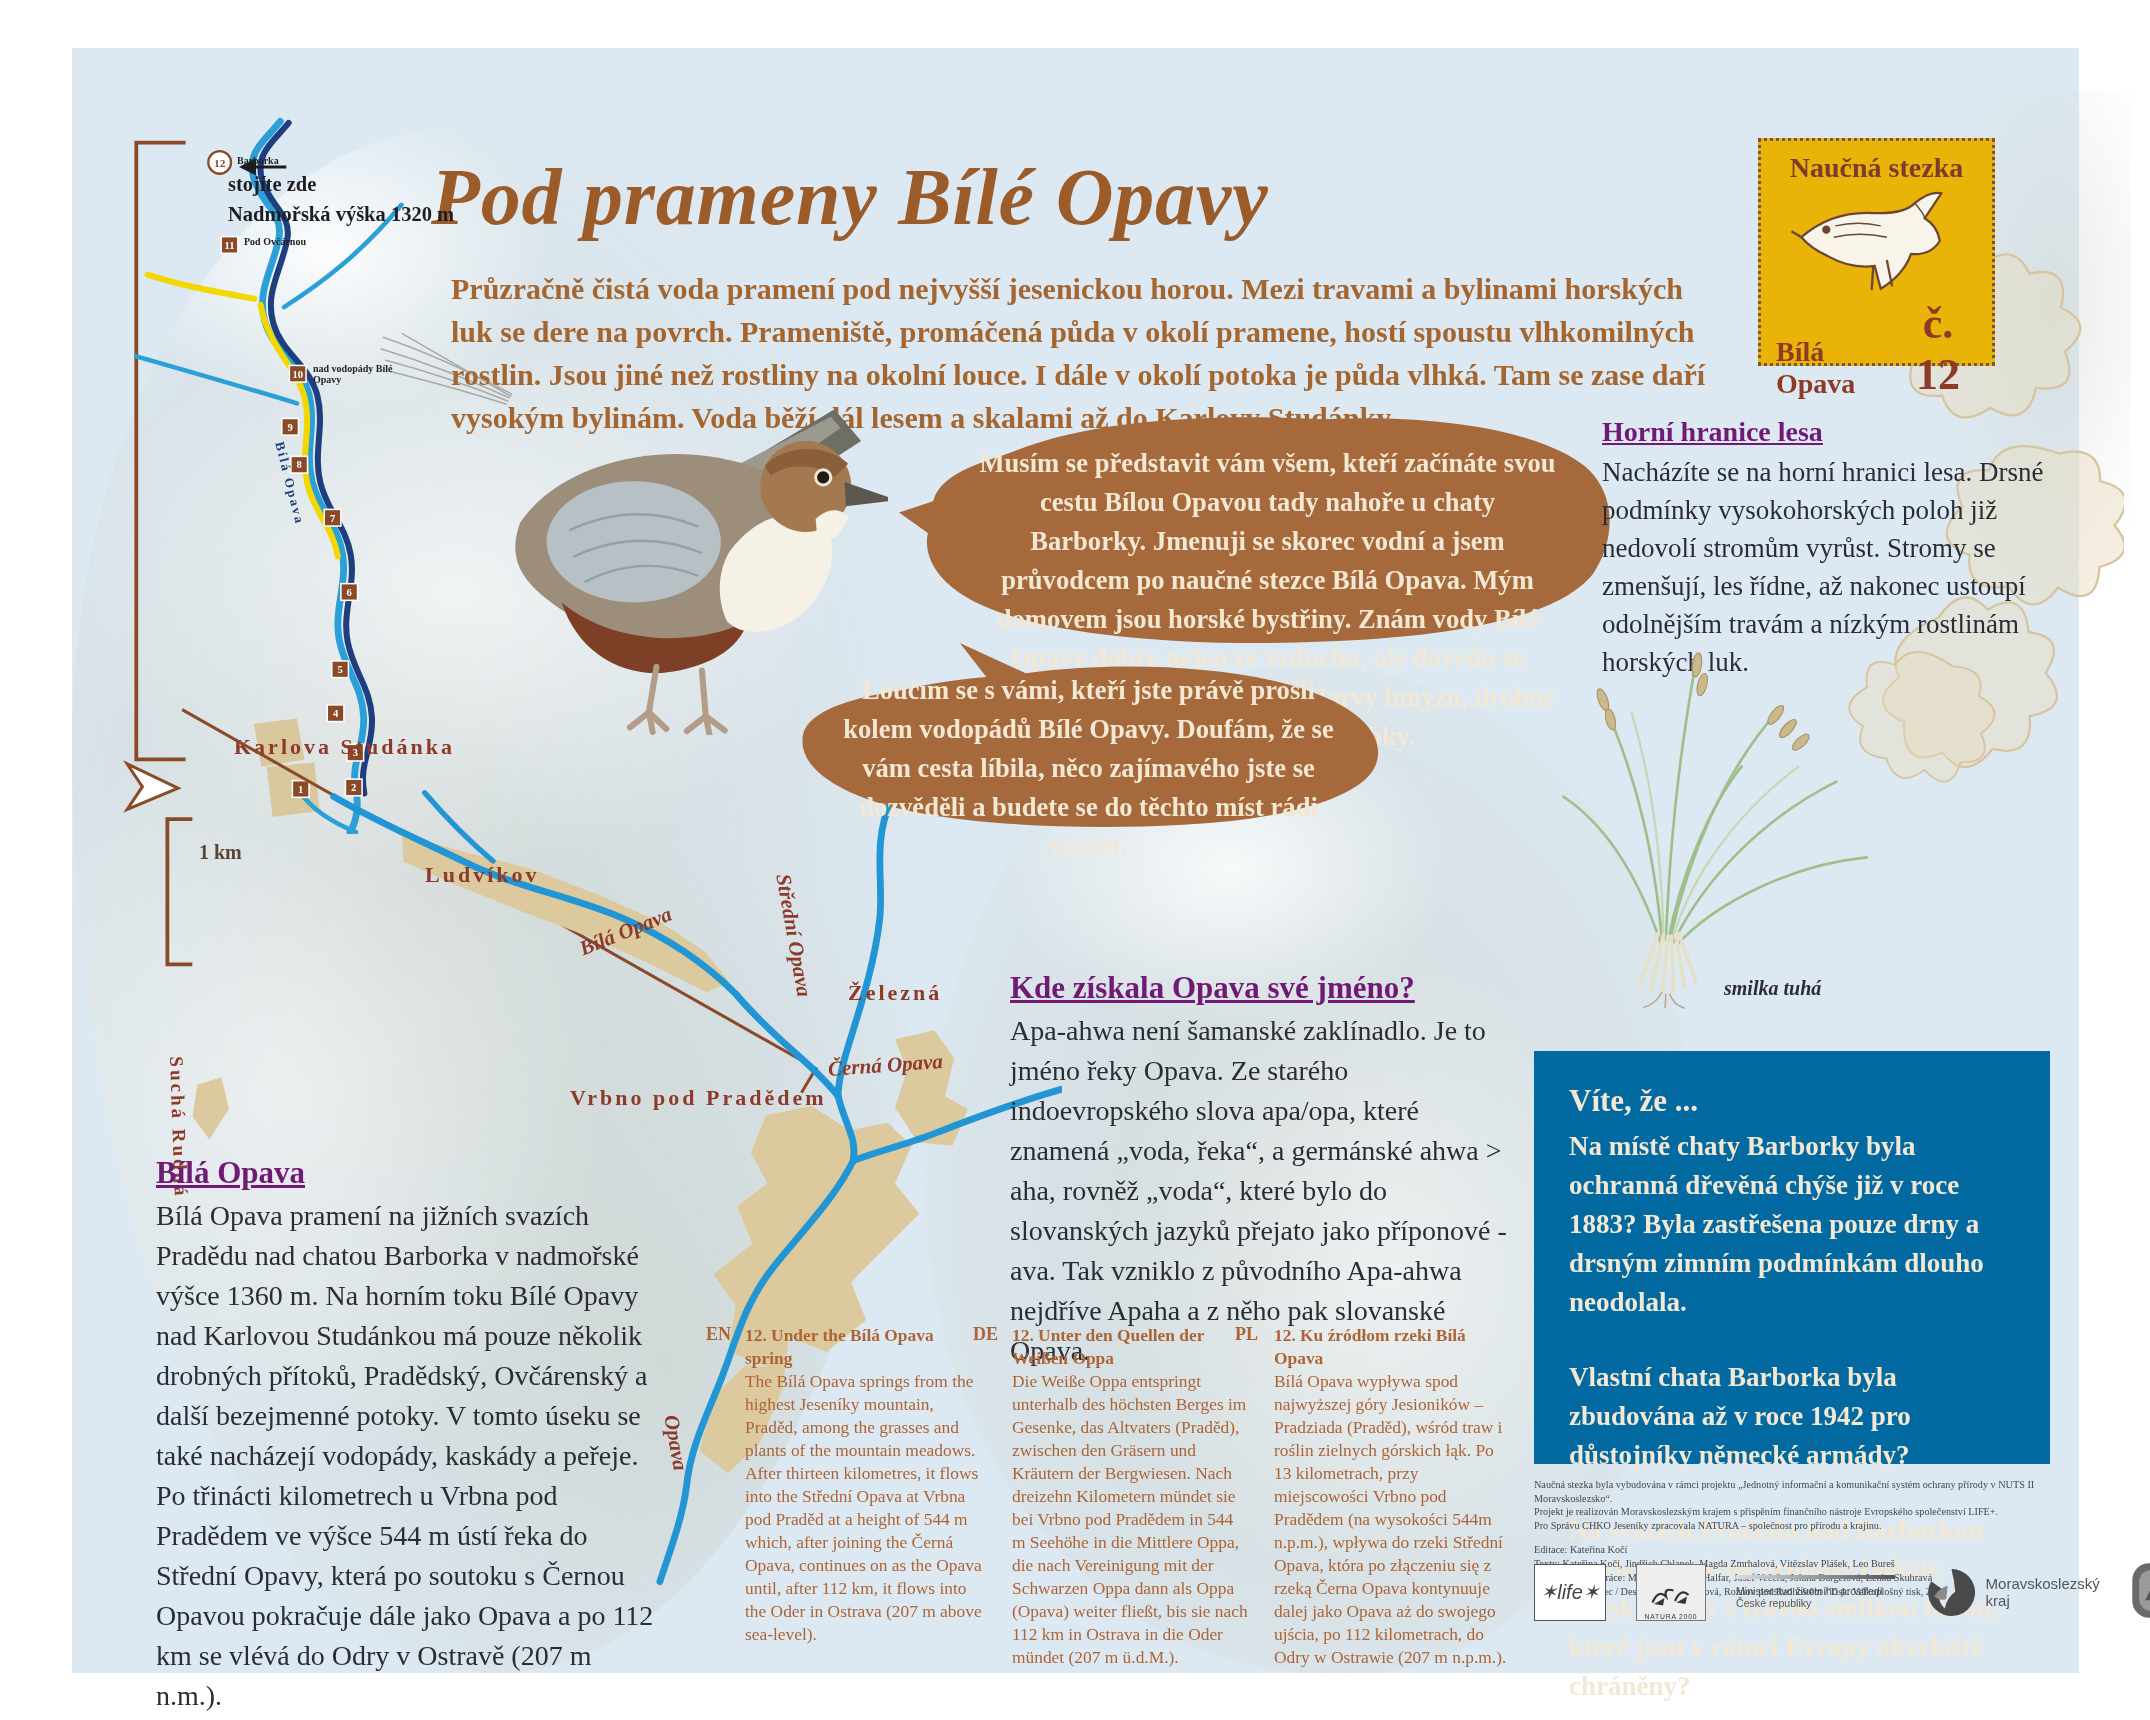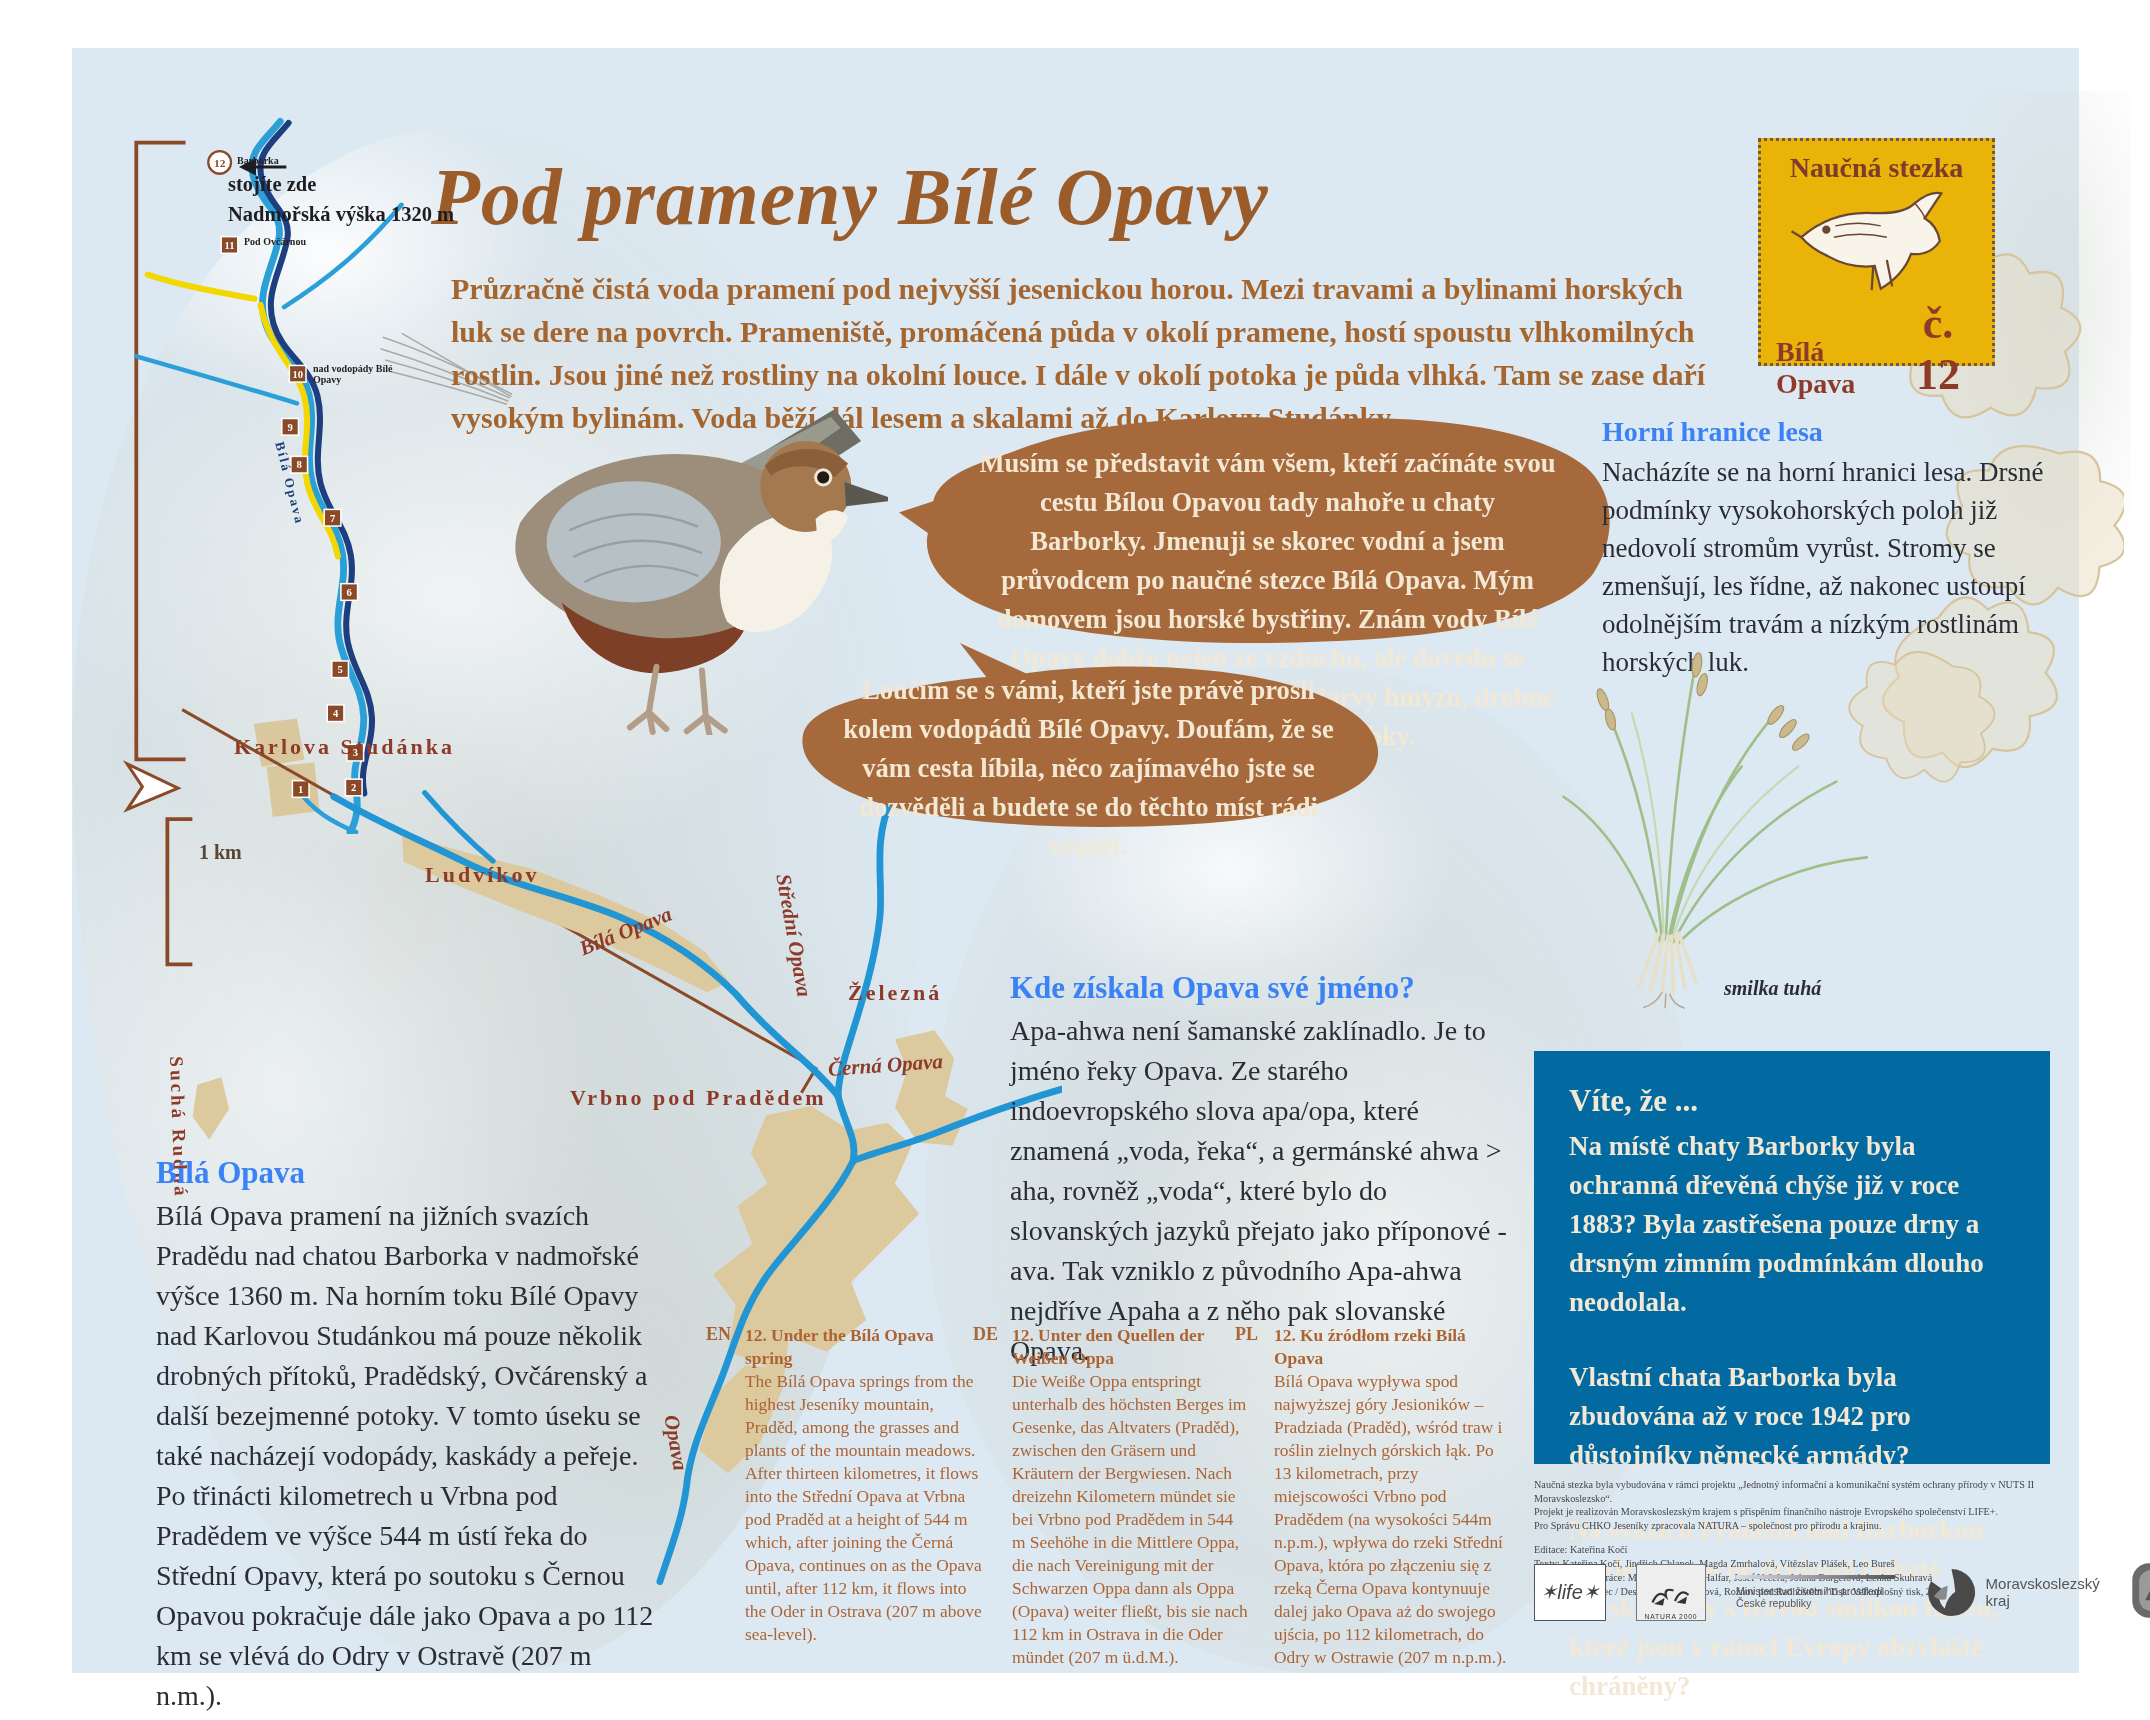--- a/index.html
+++ b/index.html
@@ -26,21 +26,21 @@
       radial-gradient(ellipse 607px 834px at 50% 55%, rgba(205,211,205,.7), rgba(205,211,205,0) 80%);
     border-radius:50% 50% 45% 55% / 55% 45% 50% 50%;}
   .tex3{left:1934px;top:91px;width:197px;height:531px;
     background:radial-gradient(ellipse 152px 379px at 60% 40%, rgba(210,216,210,.5), rgba(210,216,210,0) 80%);}
 
   
   .title{font-size:80px;font-weight:bold;color:#9c5c2a;letter-spacing:0.8px;}
   .intro{font-size:30px;line-height:43px;font-weight:bold;color:#a5652f;}
 
   
-  .hdark{font-size:31px;font-weight:bold;color:#3b82f6;margin:0 0 4.6px 0;}
+  .hdark{font-size:31px;font-weight:bold;color:#701a75;margin:0 0 4.6px 0;text-decoration:underline;}
   .bdark{font-size:28px;line-height:40px;color:#2c2c35;}
 
   
   .bubbletext{color:#f3e8d4;font-size:26.6px;line-height:39px;text-align:center;font-weight:bold;}
 
   
   .vitebox{background:#0369a1;color:#f3e8d4;}
   .vitebox h3{font-size:31px;font-weight:bold;margin:0 0 7.6px 0;}
   .vitebox p{font-size:27px;line-height:39px;margin:0 0 36px 0;font-weight:bold;}
   .vitebox p:last-child{margin-bottom:0;}

